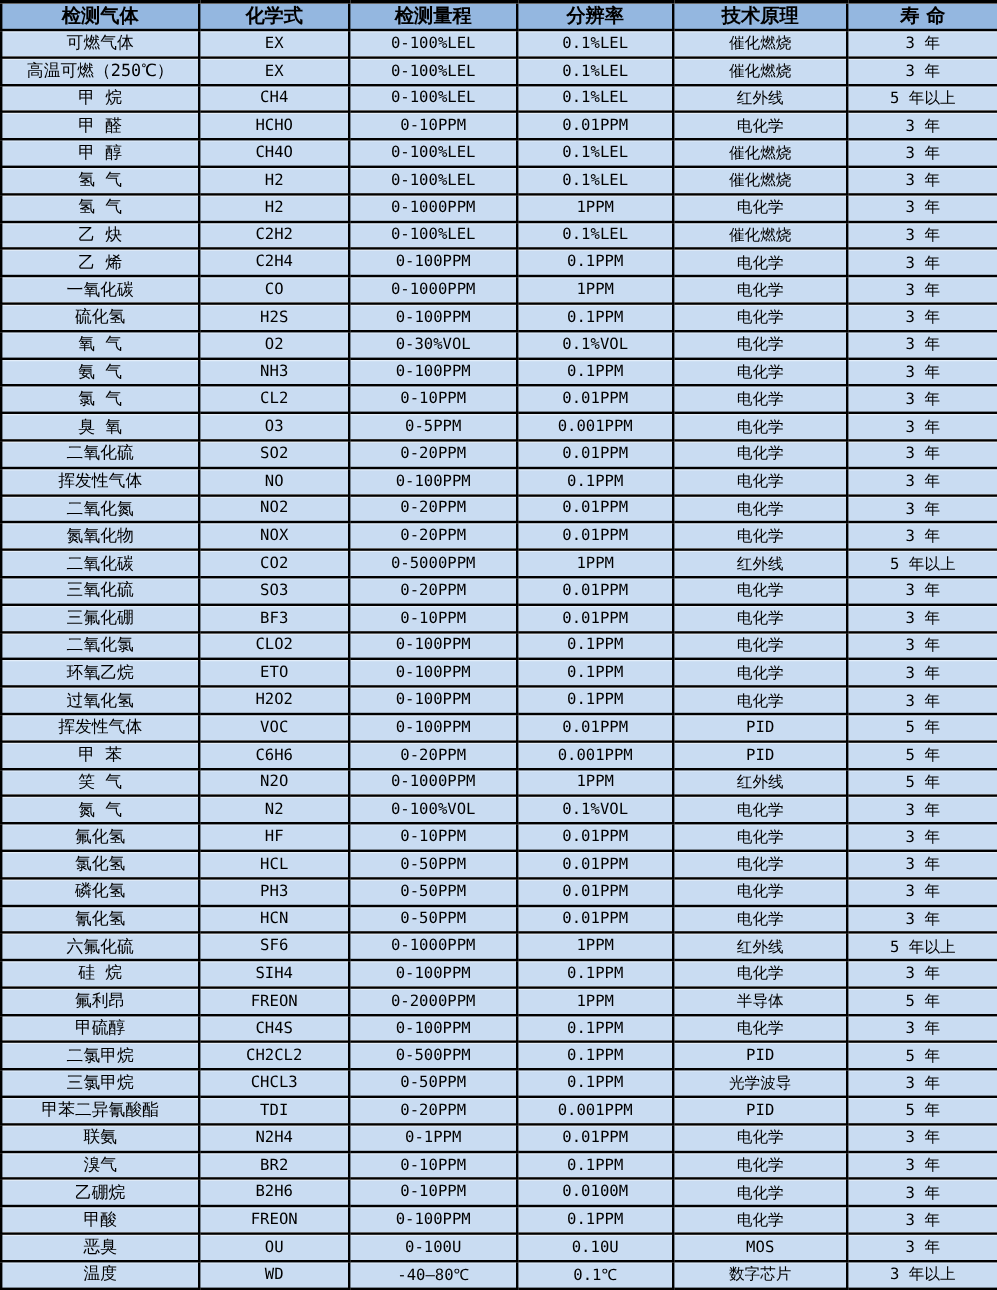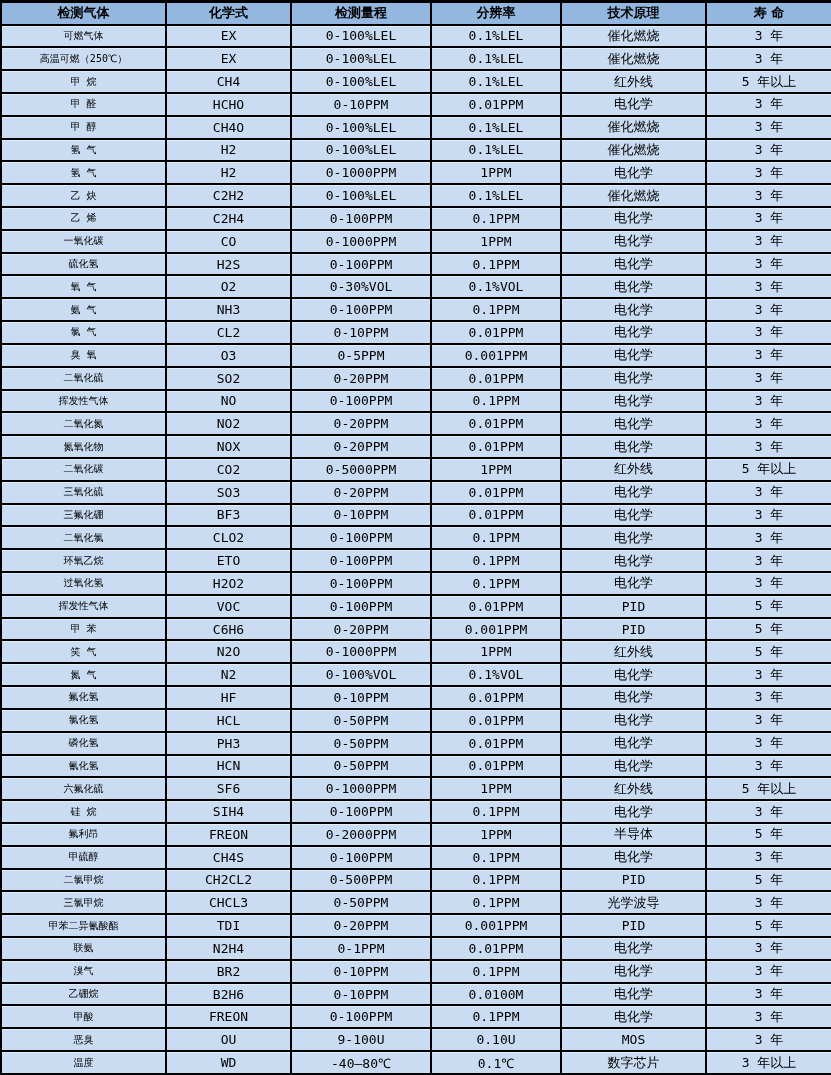--- a/index.html
+++ b/index.html
@@ -23,32 +23,32 @@
     vertical-align: middle;
     padding: 0 2px;
     overflow: hidden;
     white-space: nowrap;
     color: #000000;
   }
   table.spec-table th {
     background: #94b7e0;
     font-family: "DejaVu Sans", "Liberation Sans", sans-serif;
     font-weight: bold;
-    font-size: 13px;
+    font-size: 16px;
     height: 23px;
     border-top-width: 3px;
   }
   table.spec-table td {
     background: #c9dcf2;
     font-size: 13px;
     height: 21px;
     box-shadow: inset 0 1px 0 #e3edf9;
   }
   table.spec-table td.gas-name {
-    font-size: 10px;
+    font-size: 14px;
   }
 </style>
 </head>
 <body>
 
 <table class="spec-table">
   <colgroup>
     <col style="width:165px">
     <col style="width:125px">
     <col style="width:140px">
@@ -415,21 +415,21 @@
         <td class="gas-name">甲酸</td>
         <td>FREON</td>
         <td>0-100PPM</td>
         <td>0.1PPM</td>
         <td>电化学</td>
         <td>3 年</td>
       </tr>
       <tr>
         <td class="gas-name">恶臭</td>
         <td>OU</td>
-        <td>9-100U</td>
+        <td>0-100U</td>
         <td>0.10U</td>
         <td>MOS</td>
         <td>3 年</td>
       </tr>
       <tr>
         <td class="gas-name">温度</td>
         <td>WD</td>
         <td>-40—80℃</td>
         <td>0.1℃</td>
         <td>数字芯片</td>

